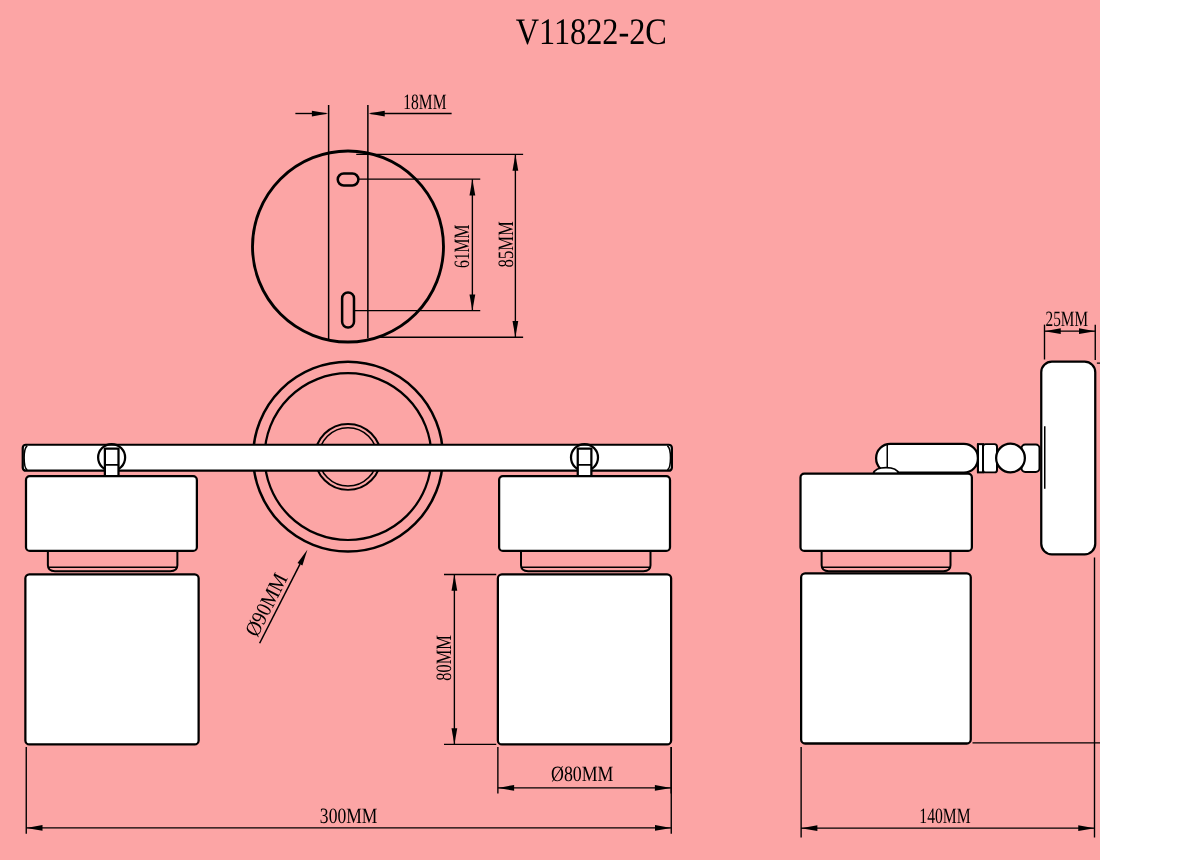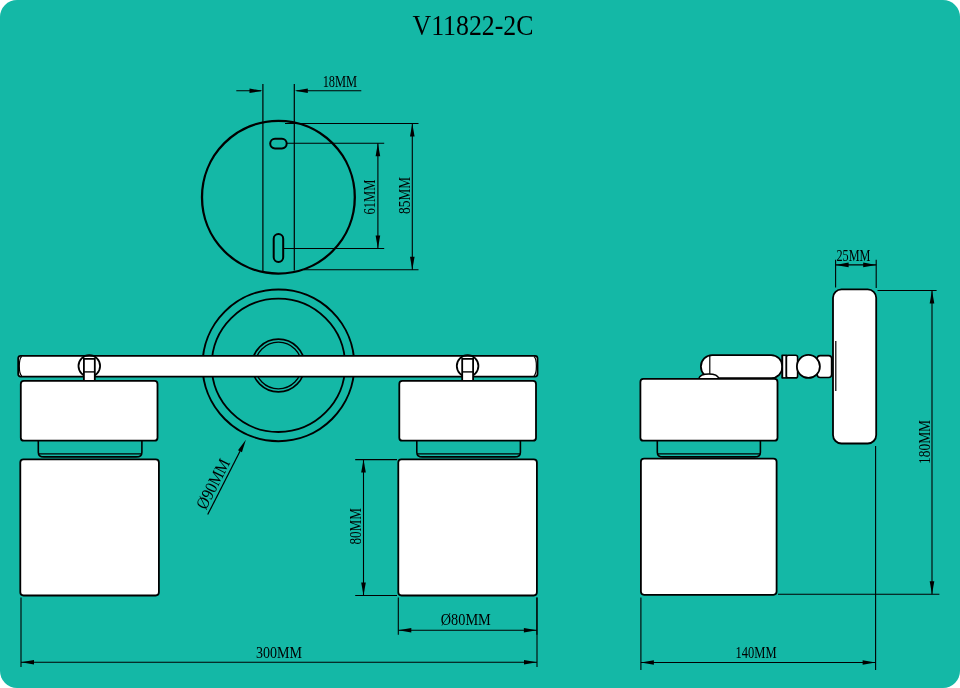--- a/index.html
+++ b/index.html
@@ -1,16 +1,16 @@
 <!DOCTYPE html>
 <html><head>
 <meta charset="utf-8">
 <style>
   html,body{margin:0;padding:0;background:#ffffff;}
-  .page{position:relative;width:960px;height:688px;background:#14b8a6;overflow:hidden;border-radius:17px;}
+  .page{position:relative;width:880px;height:688px;background:#fca5a5;overflow:hidden;}
   text{font-family:"Liberation Serif", serif;fill:#000;}
 </style>
 </head>
 <body>
 <div class="page">
 <svg width="960" height="688" viewBox="0 0 960 688" xmlns="http://www.w3.org/2000/svg" fill="none" stroke="none">
 
 <g>
   <text x="473" y="35" font-size="30" text-anchor="middle" textLength="121" lengthAdjust="spacingAndGlyphs">V11822-2C</text>
 </g>

